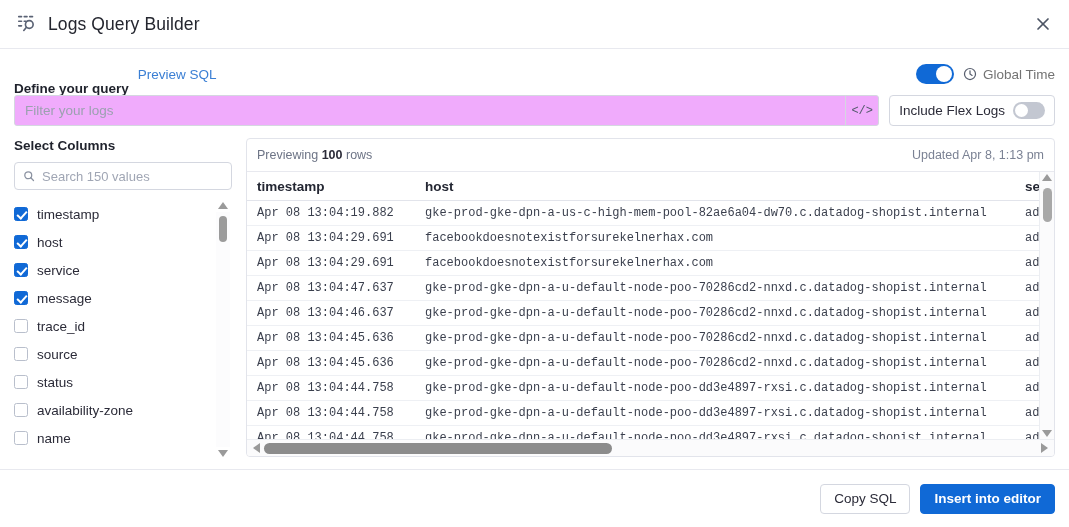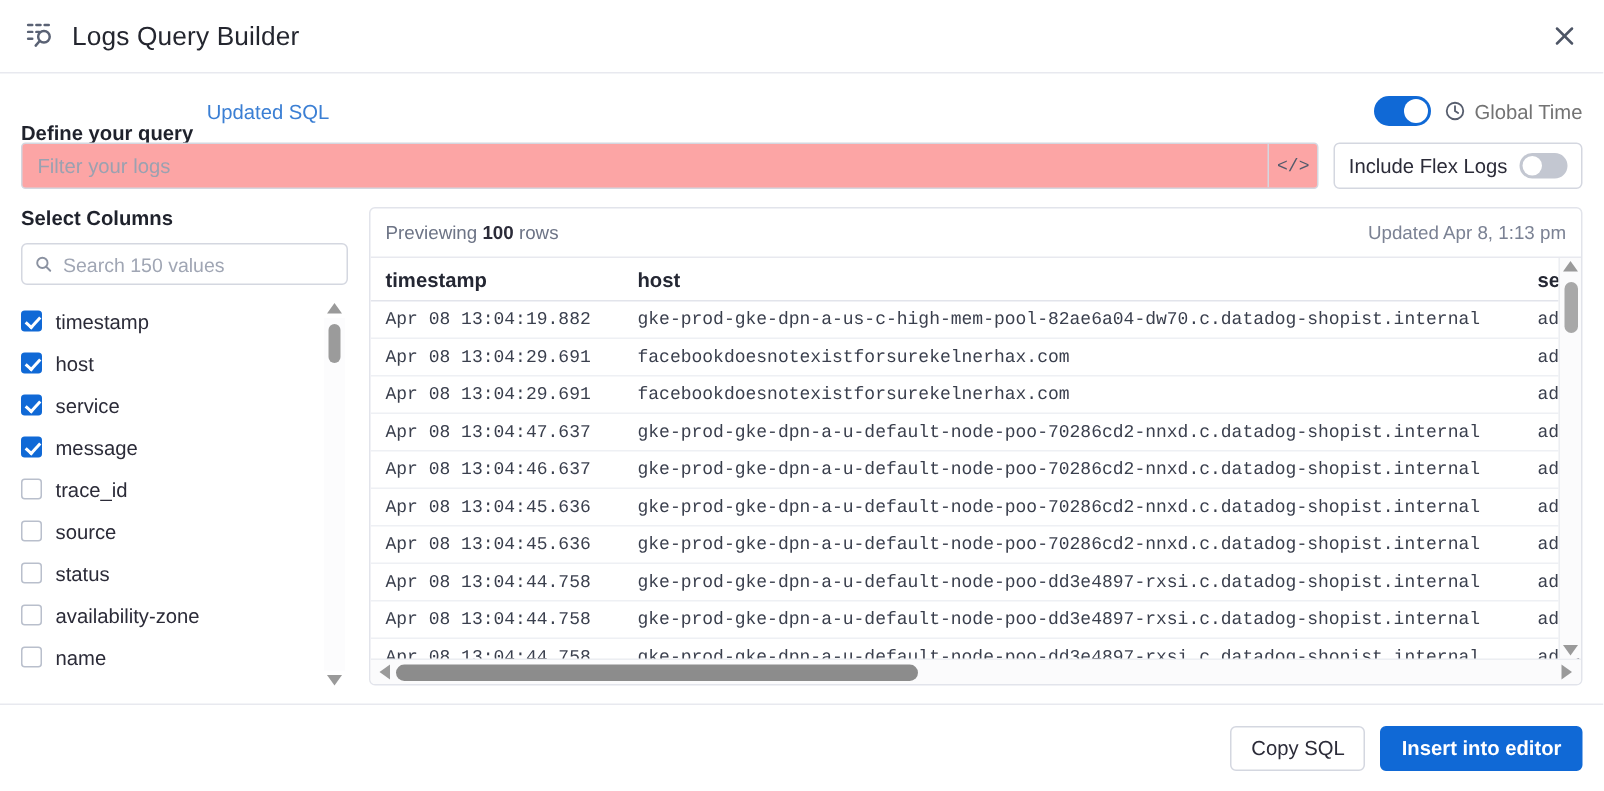--- a/index.html
+++ b/index.html
@@ -48,21 +48,21 @@
   .toggle.sm { width: 32px; height: 17px; border-radius: 9px; flex: 0 0 32px; }
   .toggle.sm .knob { width: 13px; height: 13px; top: 2px; left: 17px; }
   .toggle.sm.off .knob { left: 2px; }
 
   .gt-wrap { display: flex; align-items: center; gap: 6px; font-size: 13.5px; color: #737373; }
   .clock-ic { width: 14px; height: 14px; color: #575e6e; }
 
   .filter-row { display: flex; align-items: center; gap: 10px; margin-top: 10px; }
   .filter-box {
     flex: 1 1 auto; height: 31px; border: 1px solid #d4d7e0; border-radius: 3px;
-    display: flex; align-items: center; background: #fca5a5; overflow: hidden;
+    display: flex; align-items: center; background: #f0abfc; overflow: hidden;
   }
   .filter-input {
     flex: 1 1 auto; height: 100%; border: 0; outline: 0; padding: 0 10px;
     font-size: 13.5px; font-family: "Liberation Sans", sans-serif; color: #2b2b38; background: transparent;
   }
   .filter-input::placeholder { color: #9ba1b0; }
   .code-btn {
     width: 33px; height: 100%; flex: 0 0 33px; border-left: 1px solid #d4d7e0;
     display: flex; align-items: center; justify-content: center;
     font-size: 12px; color: #525a6b; cursor: pointer; font-family: "Liberation Mono", monospace;
@@ -186,21 +186,21 @@
       <svg viewBox="0 0 16 16" fill="none" stroke="currentColor" stroke-width="1.7" stroke-linecap="round">
         <line x1="3" y1="3" x2="13" y2="13"></line>
           <line x1="13" y1="3" x2="3" y2="13"></line>
       </svg>
     </div>
   </div>
 
   <div class="query-sec">
     <div class="query-top">
       <span class="q-label">Define your query</span>
-      <span class="q-link">Updated SQL</span>
+      <span class="q-link">Preview SQL</span>
       <div class="q-right">
         <div class="toggle">
             <span class="knob"></span>
           </div>
         <span class="gt-wrap">
           <svg class="clock-ic" viewBox="0 0 16 16" fill="none" stroke="currentColor" stroke-width="1.4">
             <circle cx="8" cy="8" r="6.3"></circle>
               <path d="M8 4.4V8l2.4 1.6" stroke-linecap="round"></path>
           </svg>
           <span>Global Time</span>

